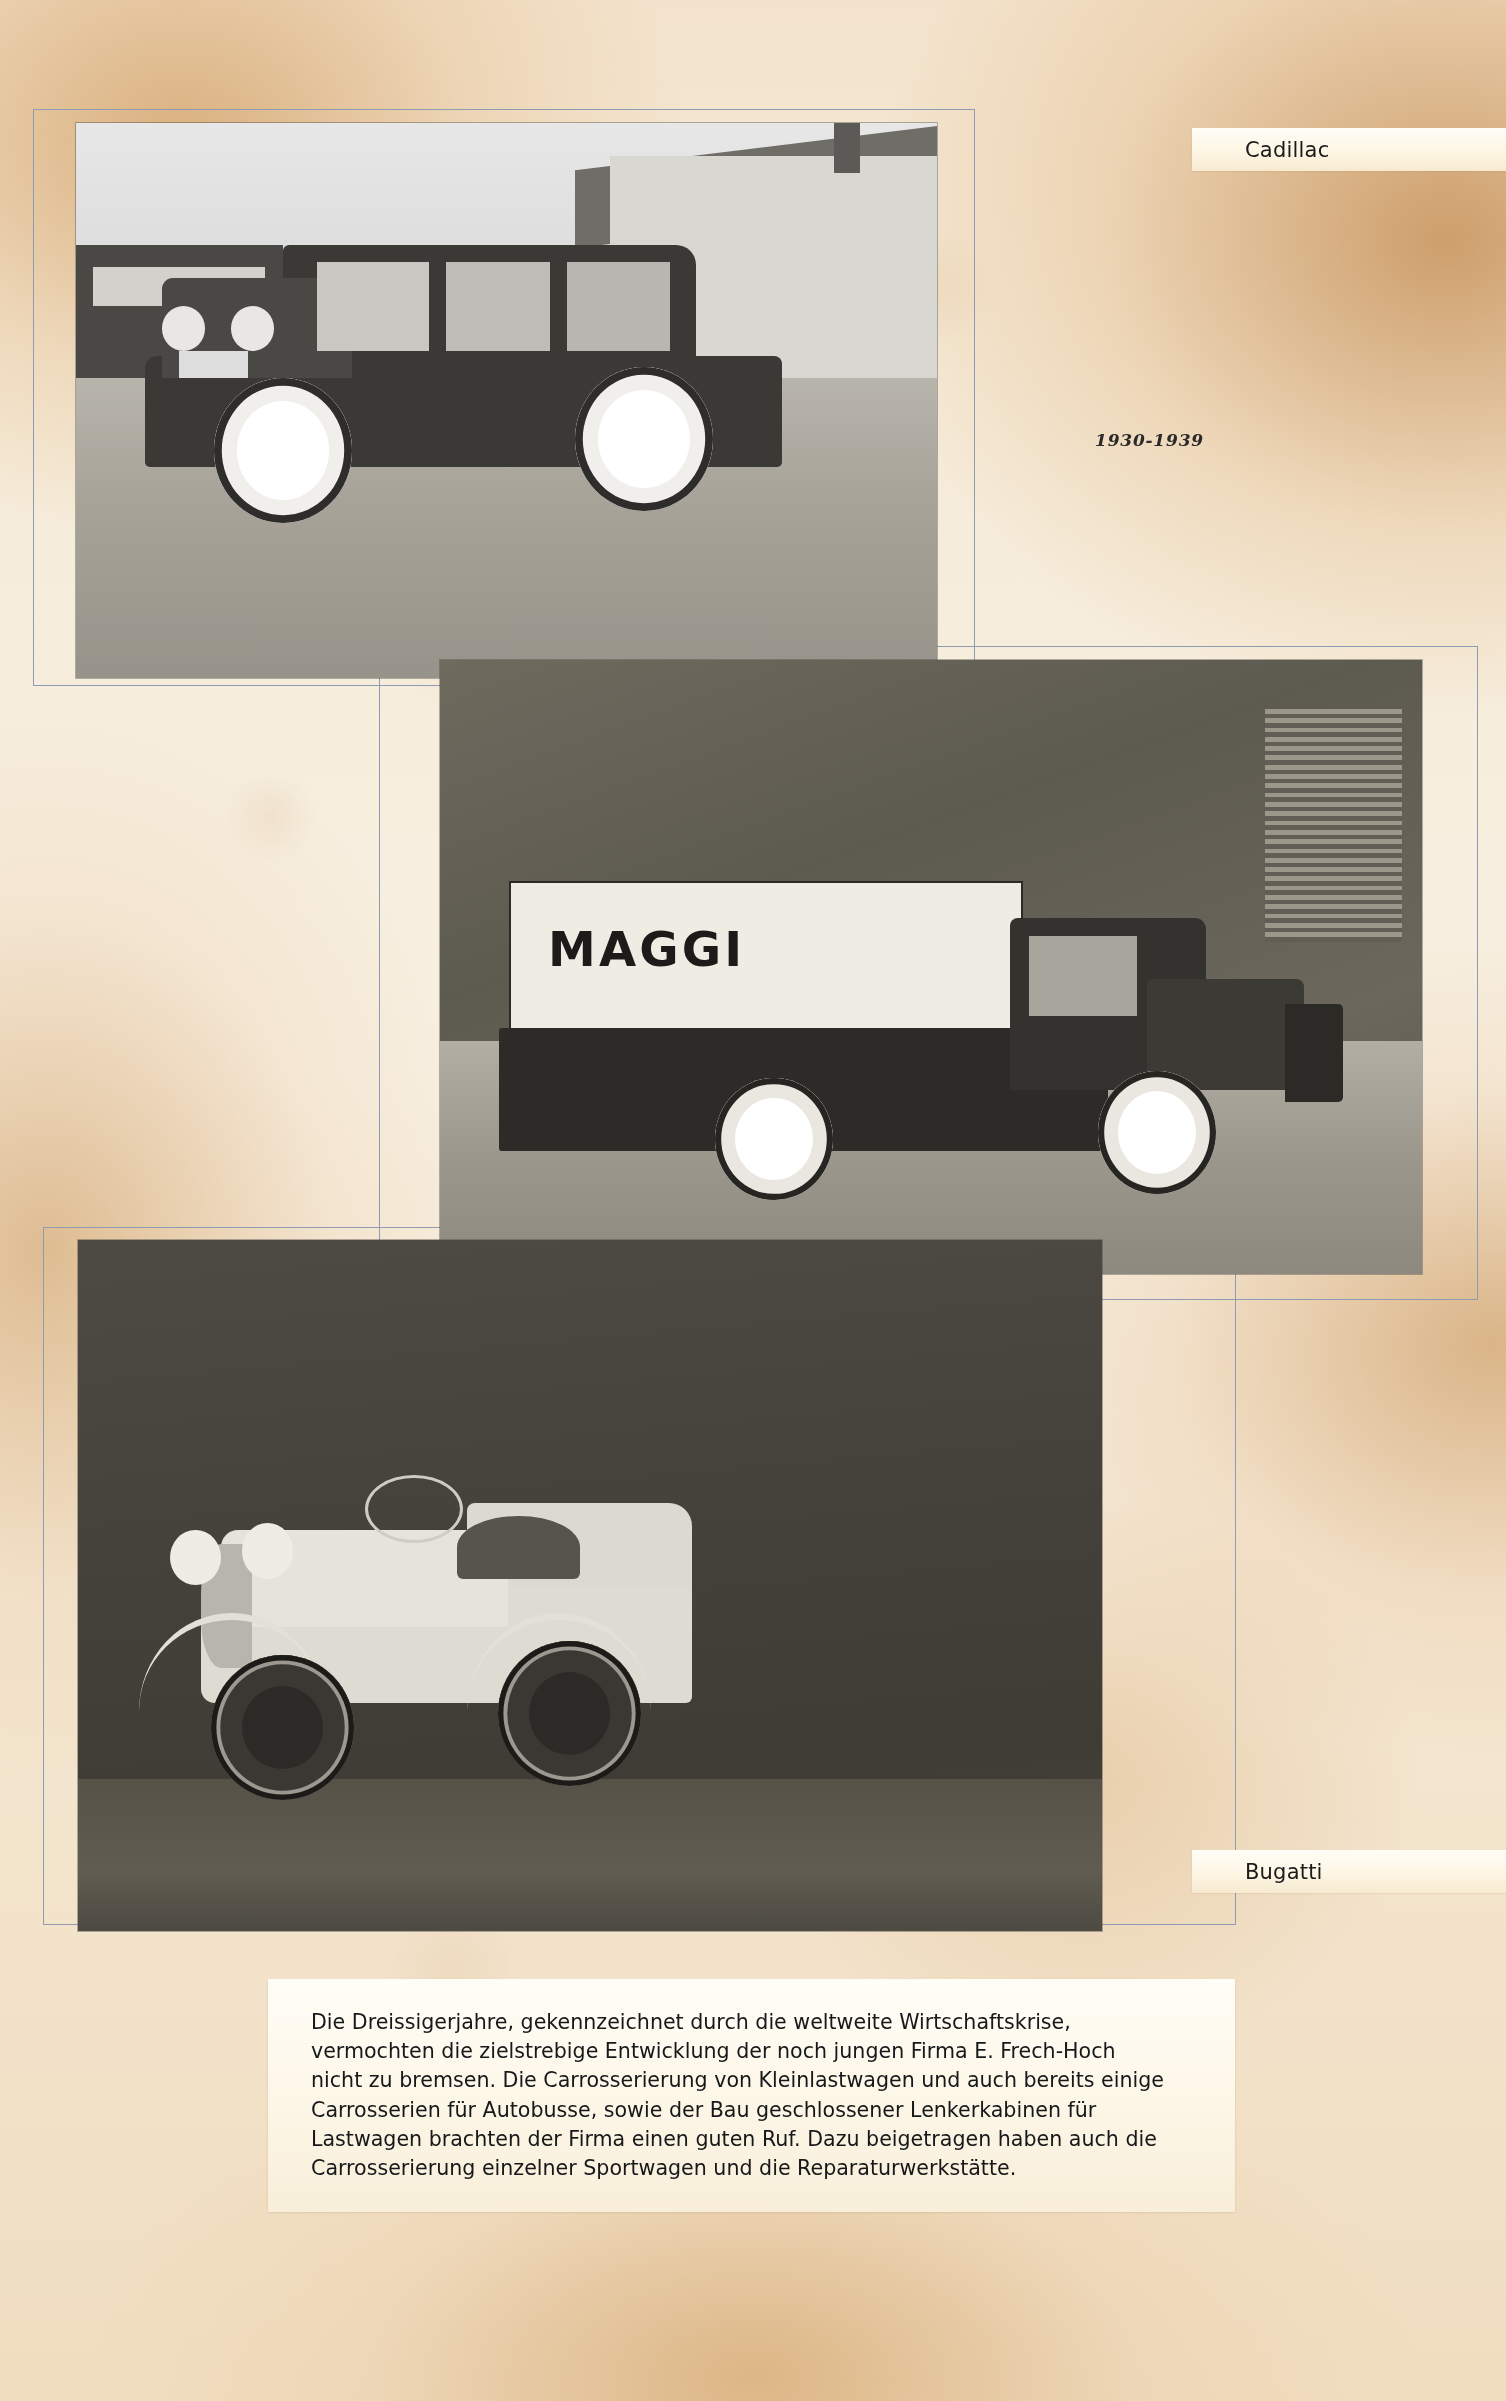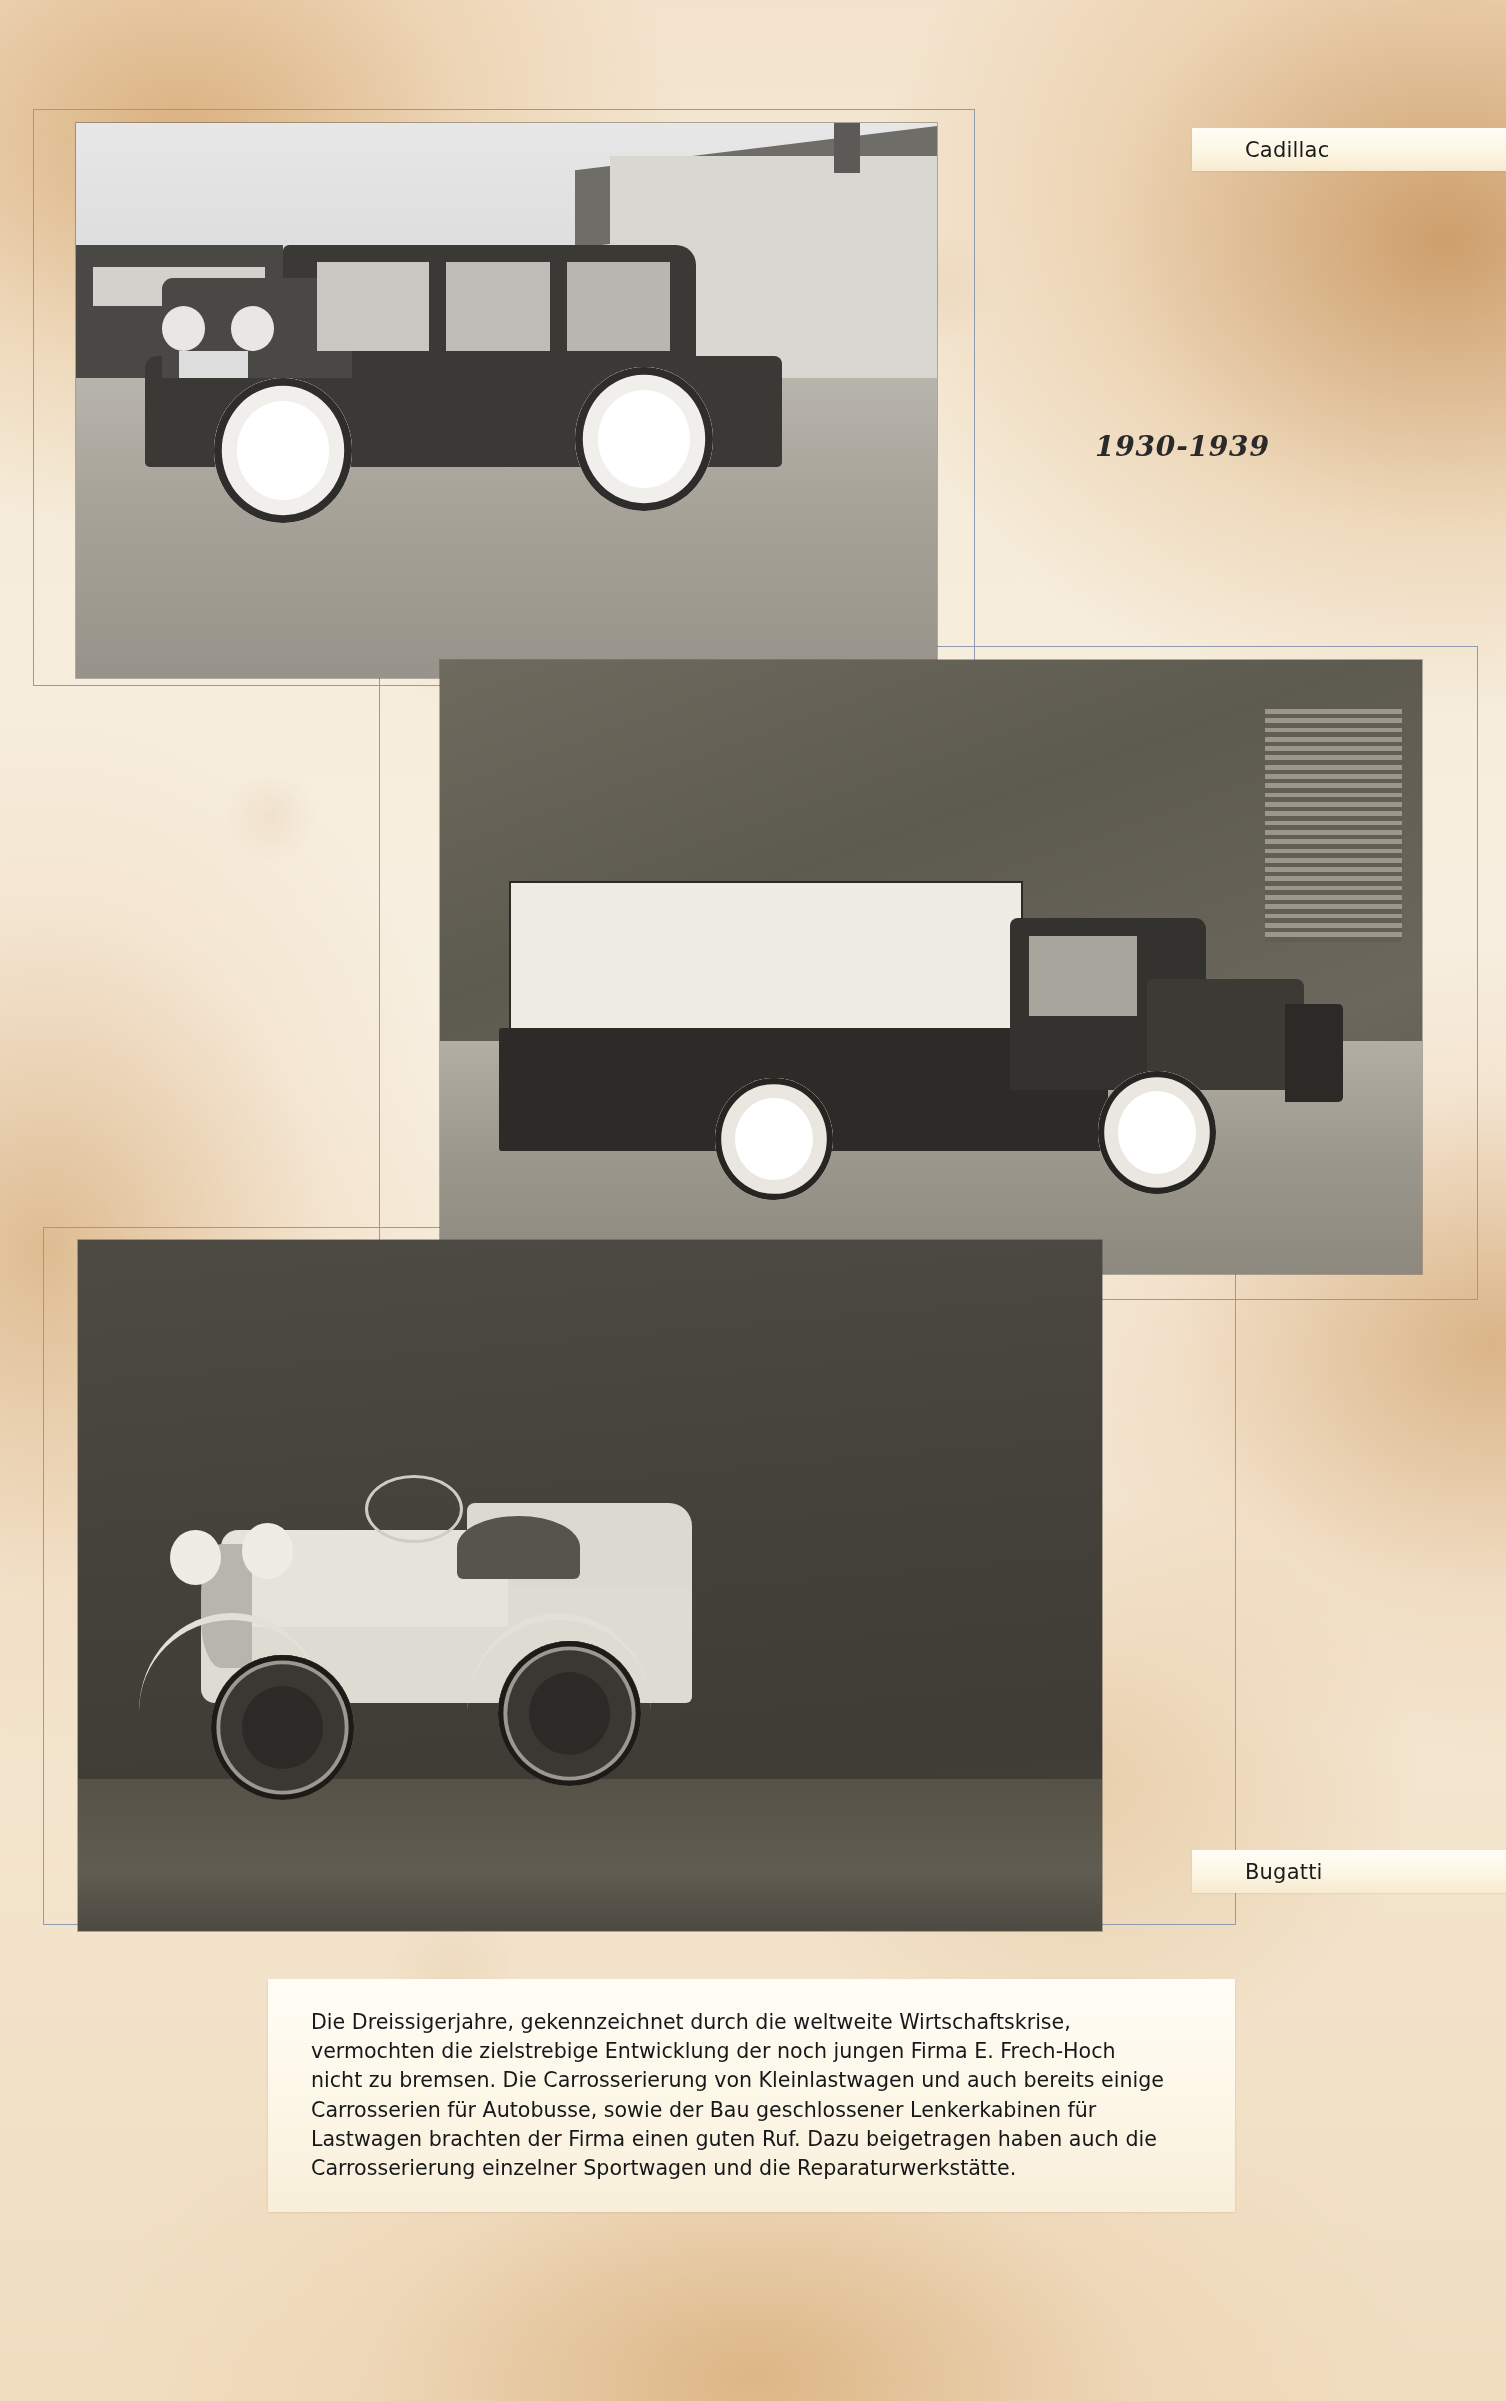--- a/index.html
+++ b/index.html
@@ -61,21 +61,21 @@
     font-size: 21px;
     color: #1b1b1b;
     letter-spacing: 0.2px;
     box-shadow: 0 0.8px 1.6px rgba(120,90,50,0.18);
   }
   .era-text {
     position: absolute;
     font-family: "DejaVu Serif", serif;
     font-style: italic;
     font-weight: bold;
-    font-size: 28px;
+    font-size: 17px;
     letter-spacing: 0.8px;
     color: #2a2a2a;
   }
   #caption-box {
     position: absolute;
     left: 268px;
     top: 1979px;
     width: 967px;
     height: 233px;
     background: linear-gradient(180deg, #fffdf7 0%, #fdf7e8 50%, #f8eed9 100%);
@@ -188,20 +188,21 @@
     <div id="p1-plate"></div>
     <div class="wheel" id="p1-w1"></div>
     <div class="wheel" id="p1-w2"></div>
   </div>
 
   <div class="photo" id="photo2">
     <div id="p2-bg"></div>
     <div id="p2-stairs"></div>
     <div id="p2-road"></div>
     <div id="p2-box"></div>
+    <div id="p2-maggi">MAGGI</div>
     <div id="p2-lower"></div>
     <div id="p2-cab"></div>
     <div id="p2-cabwin"></div>
     <div id="p2-hood"></div>
     <div id="p2-front"></div>
     <div class="wheel" id="p2-w1"></div>
     <div class="wheel" id="p2-w2"></div>
   </div>
 
   <div class="photo" id="photo3">

